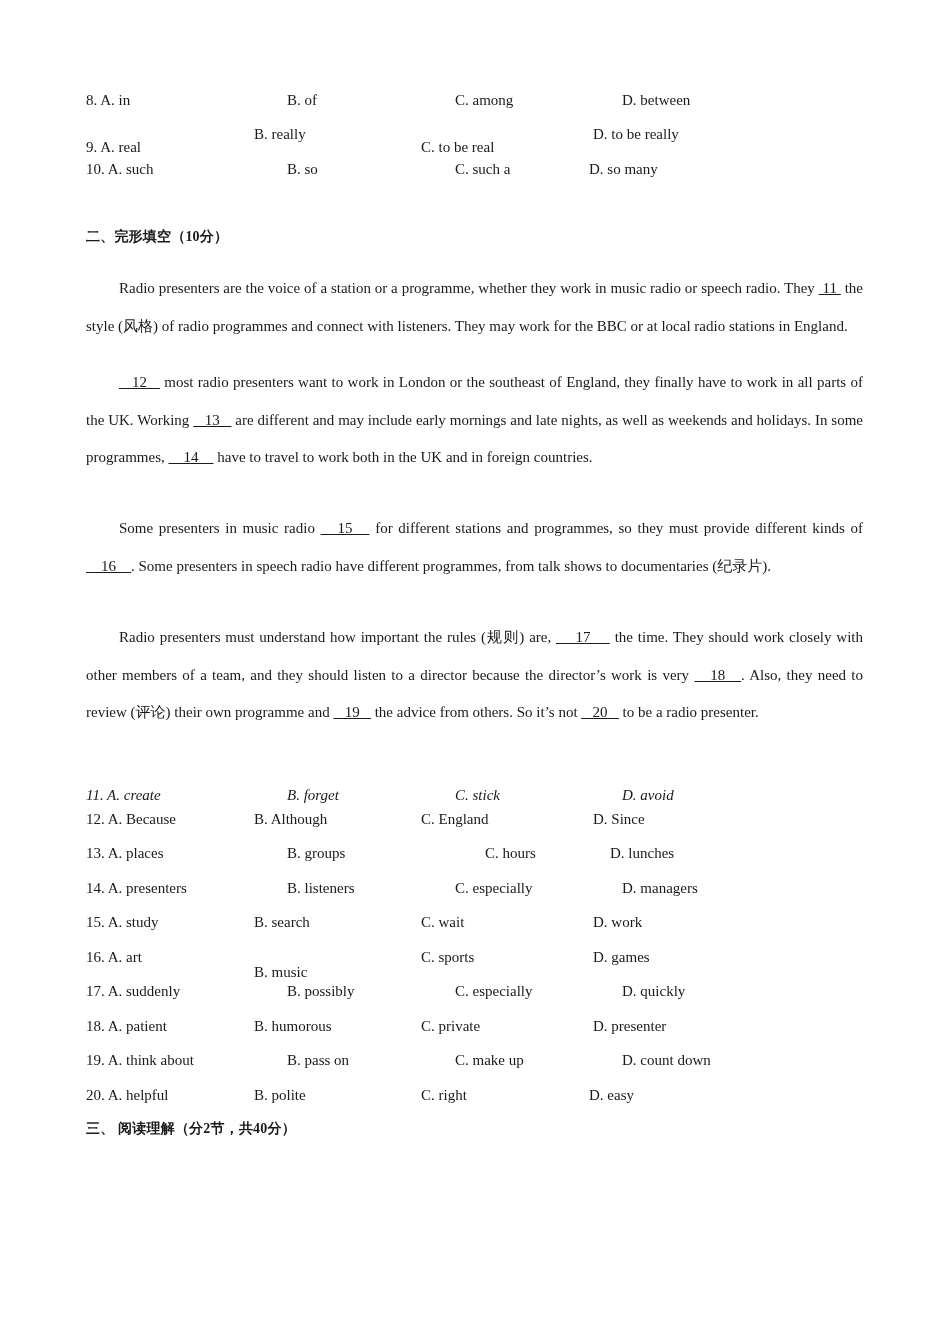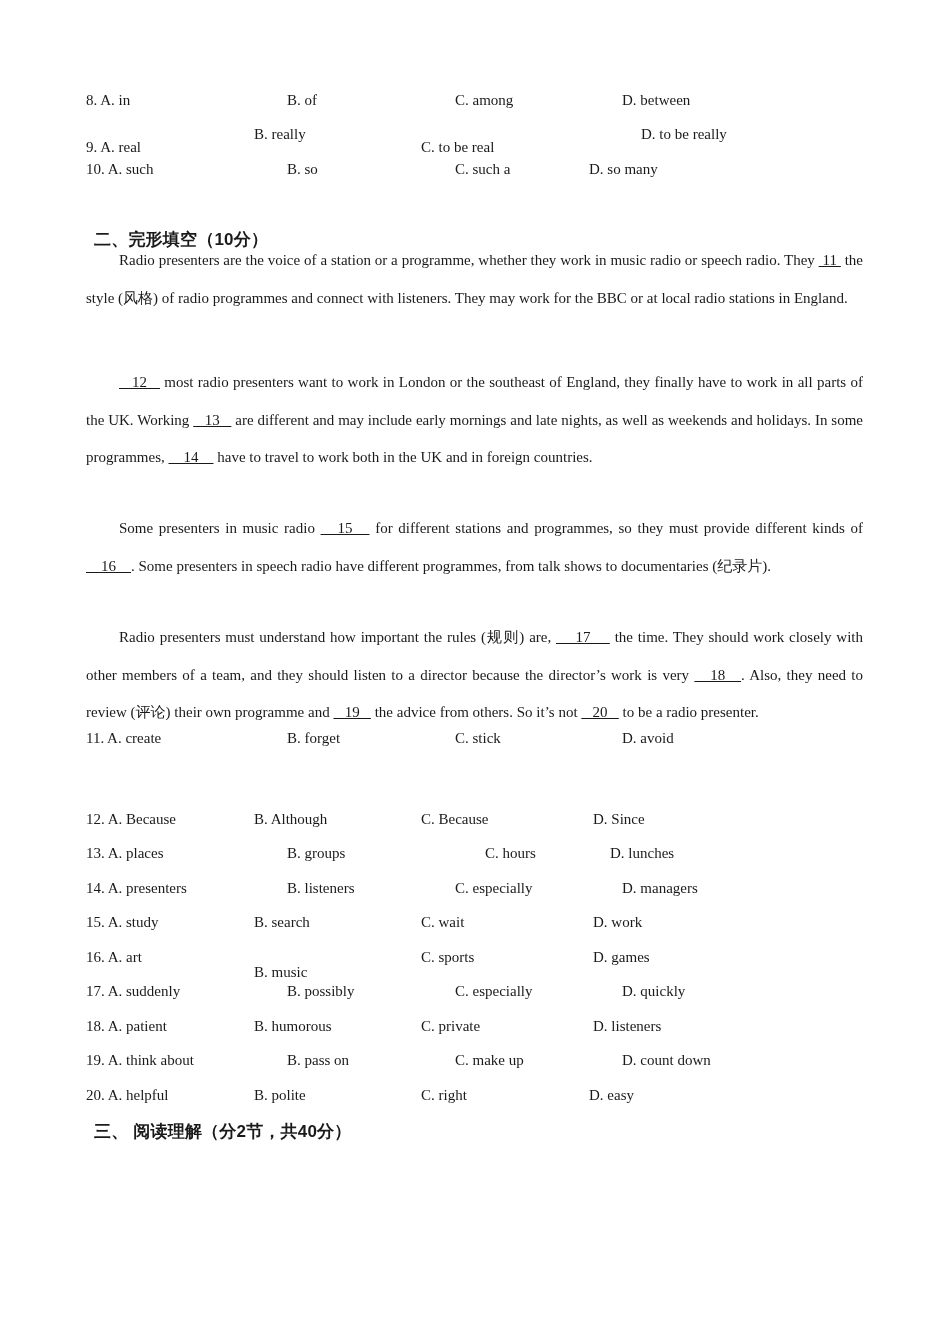--- a/index.html
+++ b/index.html
@@ -1,68 +1,68 @@
 <!DOCTYPE html>
 <html><head>
 <meta charset="utf-8">
 <style>
   html, body { margin: 0; padding: 0; background: #ffffff; }
   body { width: 950px; height: 1344px; position: relative; overflow: hidden;
          font-family: "Liberation Serif", "DejaVu Serif", serif; color: #1a1a1a; font-size: 15px; }
   .opt-row { position: absolute; left: 86px; height: 20px; line-height: 20px; width: 700px; }
   .opt { position: absolute; top: 0; white-space: nowrap; }
-  .heading { position: absolute; left: 94px; font-family: Liberation Sans, sans-serif;
-             font-weight: bold; font-size: 17px; white-space: nowrap; letter-spacing: 0.2px; }
+  .heading { position: absolute; left: 86px; font-family: Liberation Serif, serif;
+             font-weight: bold; font-size: 14px; white-space: nowrap; letter-spacing: 0.2px; }
   .para { position: absolute; left: 86px; width: 777px; text-align: justify; text-align-last: left;
           line-height: 37.5px; font-size: 15px; }
   .para .indent { display: inline-block; width: 33px; }
   .blank { text-decoration: underline; white-space: pre; }
 </style>
 </head>
 <body>
 
 <div id="prev-q">
     <div class="opt-row" style="top: 90px;">
       <span class="opt" style="left: 0px;">8. A. in</span>
       <span class="opt" style="left: 201px;">B. of</span>
       <span class="opt" style="left: 369px;">C. among</span>
       <span class="opt" style="left: 536px;">D. between</span>
     </div>
     <div class="opt-row" style="top: 124px;">
       <span class="opt" style="left: 0px; margin-top: 13px;">9. A. real</span>
       <span class="opt" style="left: 168px;">B. really</span>
       <span class="opt" style="left: 335px; margin-top: 13px;">C. to be real</span>
-      <span class="opt" style="left: 507px; margin-left: 48px;">D. to be really</span>
+      <span class="opt" style="left: 507px;">D. to be really</span>
     </div>
     <div class="opt-row" style="top: 159px;">
       <span class="opt" style="left: 0px;">10. A. such</span>
       <span class="opt" style="left: 201px;">B. so</span>
       <span class="opt" style="left: 369px;">C. such a</span>
       <span class="opt" style="left: 503px;">D. so many</span>
     </div>
   </div>
 
 <div class="heading" style="top:228px;">二、完形填空（10分）</div>
 
-<div class="para" style="top:242px;"><span class="indent"></span>Radio presenters are the voice of a station or a programme, whether they work in music radio or speech radio. They <span class="blank"> 11 </span> the style (风格) of radio programmes and connect with listeners. They may work for the BBC or at local radio stations in England.</div>
+<div class="para" style="top:270px;"><span class="indent"></span>Radio presenters are the voice of a station or a programme, whether they work in music radio or speech radio. They <span class="blank"> 11 </span> the style (风格) of radio programmes and connect with listeners. They may work for the BBC or at local radio stations in England.</div>
 <div class="para" style="top:364px;"><span class="indent"></span><span class="blank">   12   </span> most radio presenters want to work in London or the southeast of England, they finally have to work in all parts of the UK. Working <span class="blank">   13   </span> are different and may include early mornings and late nights, as well as weekends and holidays. In some programmes, <span class="blank">    14    </span> have to travel to work both in the UK and in foreign countries.</div>
 <div class="para" style="top:510px;"><span class="indent"></span>Some presenters in music radio <span class="blank">   15   </span> for different stations and programmes, so they must provide different kinds of <span class="blank">    16    </span>. Some presenters in speech radio have different programmes, from talk shows to documentaries (纪录片).</div>
 <div class="para" style="top:619px;"><span class="indent"></span>Radio presenters must understand how important the rules (规则) are, <span class="blank">    17    </span> the time. They should work closely with other members of a team, and they should listen to a director because the director’s work is very <span class="blank">   18   </span>. Also, they need to review (评论) their own programme and <span class="blank">   19   </span> the advice from others. So it’s not <span class="blank">   20   </span> to be a radio presenter.</div>
 
 <div id="sec2-q">
-    <div class="opt-row" style="top: 728px;">
+    <div class="opt-row" style="top: 785px; font-style: italic;">
       <span class="opt" style="left: 0px;">11. A. create</span>
       <span class="opt" style="left: 201px;">B. forget</span>
       <span class="opt" style="left: 369px;">C. stick</span>
       <span class="opt" style="left: 536px;">D. avoid</span>
     </div>
     <div class="opt-row" style="top: 809px;">
       <span class="opt" style="left: 0px;">12. A. Because</span>
       <span class="opt" style="left: 168px;">B. Although</span>
-      <span class="opt" style="left: 335px;">C. Because</span>
+      <span class="opt" style="left: 335px;">C. England</span>
       <span class="opt" style="left: 507px;">D. Since</span>
     </div>
     <div class="opt-row" style="top: 843px;">
       <span class="opt" style="left: 0px;">13. A. places</span>
       <span class="opt" style="left: 201px;">B. groups</span>
       <span class="opt" style="left: 369px; margin-left: 30px;">C. hours</span>
       <span class="opt" style="left: 524px;">D. lunches</span>
     </div>
     <div class="opt-row" style="top: 878px;">
       <span class="opt" style="left: 0px;">14. A. presenters</span>
@@ -85,21 +85,21 @@
     <div class="opt-row" style="top: 981px;">
       <span class="opt" style="left: 0px;">17. A. suddenly</span>
       <span class="opt" style="left: 201px;">B. possibly</span>
       <span class="opt" style="left: 369px;">C. especially</span>
       <span class="opt" style="left: 536px;">D. quickly</span>
     </div>
     <div class="opt-row" style="top: 1016px;">
       <span class="opt" style="left: 0px;">18. A. patient</span>
       <span class="opt" style="left: 168px;">B. humorous</span>
       <span class="opt" style="left: 335px;">C. private</span>
-      <span class="opt" style="left: 507px;">D. listeners</span>
+      <span class="opt" style="left: 507px;">D. presenter</span>
     </div>
     <div class="opt-row" style="top: 1050px;">
       <span class="opt" style="left: 0px; text-align: center;">19. A. think about</span>
       <span class="opt" style="left: 201px;">B. pass on</span>
       <span class="opt" style="left: 369px;">C. make up</span>
       <span class="opt" style="left: 536px;">D. count down</span>
     </div>
     <div class="opt-row" style="top: 1085px;">
       <span class="opt" style="left: 0px;">20. A. helpful</span>
       <span class="opt" style="left: 168px;">B. polite</span>

